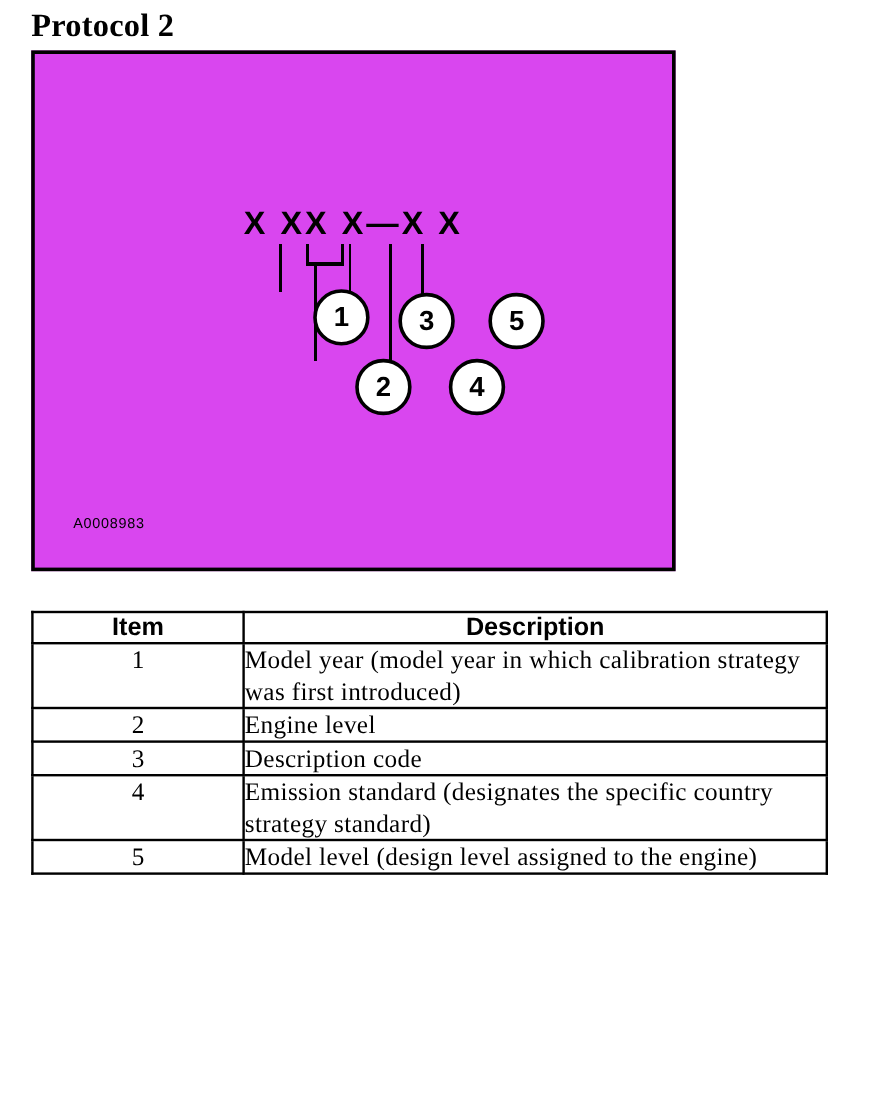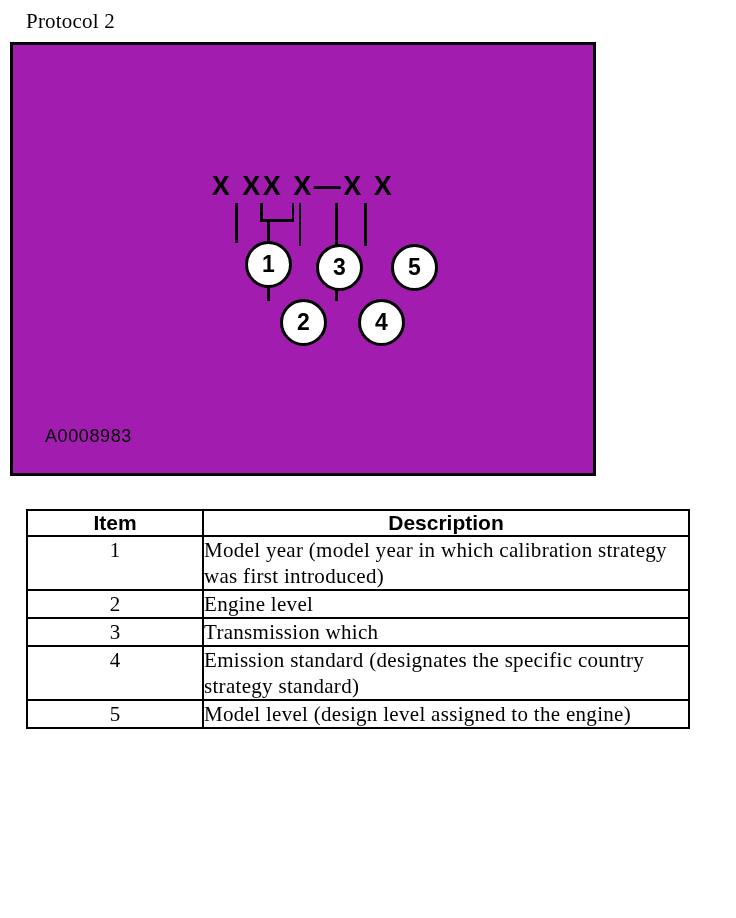--- a/index.html
+++ b/index.html
@@ -15,37 +15,37 @@
     color: #000000;
     overflow: hidden;
   }
 
   
   #page-title {
     position: absolute;
     left: 26px;
     top: 8px;
     font-family: "Liberation Serif", "DejaVu Serif", serif;
-    font-weight: normal;
-    font-size: 21px;
+    font-weight: bold;
+    font-size: 27px;
     line-height: 26px;
     letter-spacing: 0.2px;
     white-space: nowrap;
   }
 
   
   #illustration-frame {
     position: absolute;
-    left: 10px;
+    left: 26px;
     top: 42px;
-    width: 586px;
+    width: 537px;
     height: 434px;
     border: 3px solid #000000;
     box-sizing: border-box;
-    background: #a21caf;
+    background: #d946ef;
   }
 
   #diagram-area {
     position: absolute;
     left: 0;
     top: 0;
     width: 100%;
     height: 100%;
   }
 
@@ -94,21 +94,21 @@
   .callout-3 { left: 303px; top: 199px; }
   .callout-4 { left: 345px; top: 254px; }
   .callout-5 { left: 378px; top: 199px; }
 
   
   #figure-ref {
     position: absolute;
     left: 32px;
     top: 382px;
     font-family: "Liberation Sans", "DejaVu Sans", sans-serif;
-    font-size: 18px;
+    font-size: 12px;
     line-height: 18px;
     letter-spacing: 0.6px;
     white-space: nowrap;
   }
 
   
   #legend-table {
     position: absolute;
     left: 26px;
     top: 509px;
@@ -204,21 +204,21 @@
     <tr>
       <td class="item-cell">1</td>
       <td class="desc-cell">Model year (model year in which calibration strategy was first introduced)</td>
     </tr>
     <tr>
       <td class="item-cell">2</td>
       <td class="desc-cell">Engine level</td>
     </tr>
     <tr>
       <td class="item-cell">3</td>
-      <td class="desc-cell">Transmission which</td>
+      <td class="desc-cell">Description code</td>
     </tr>
     <tr>
       <td class="item-cell">4</td>
       <td class="desc-cell">Emission standard (designates the specific country strategy standard)</td>
     </tr>
     <tr>
       <td class="item-cell">5</td>
       <td class="desc-cell">Model level (design level assigned to the engine)</td>
     </tr>
   </tbody>

